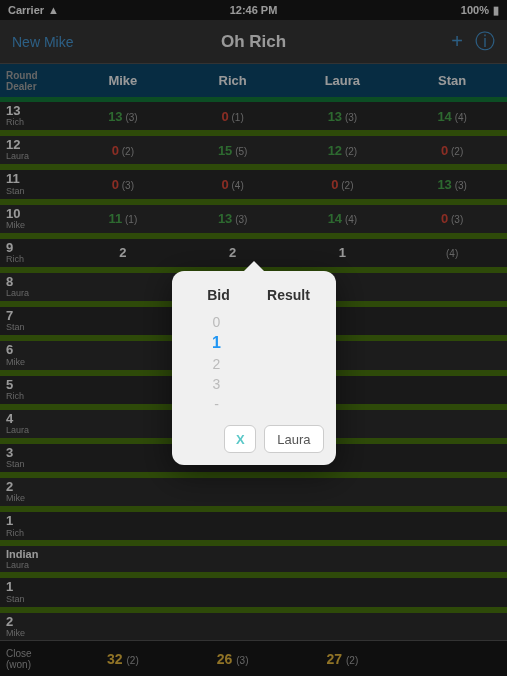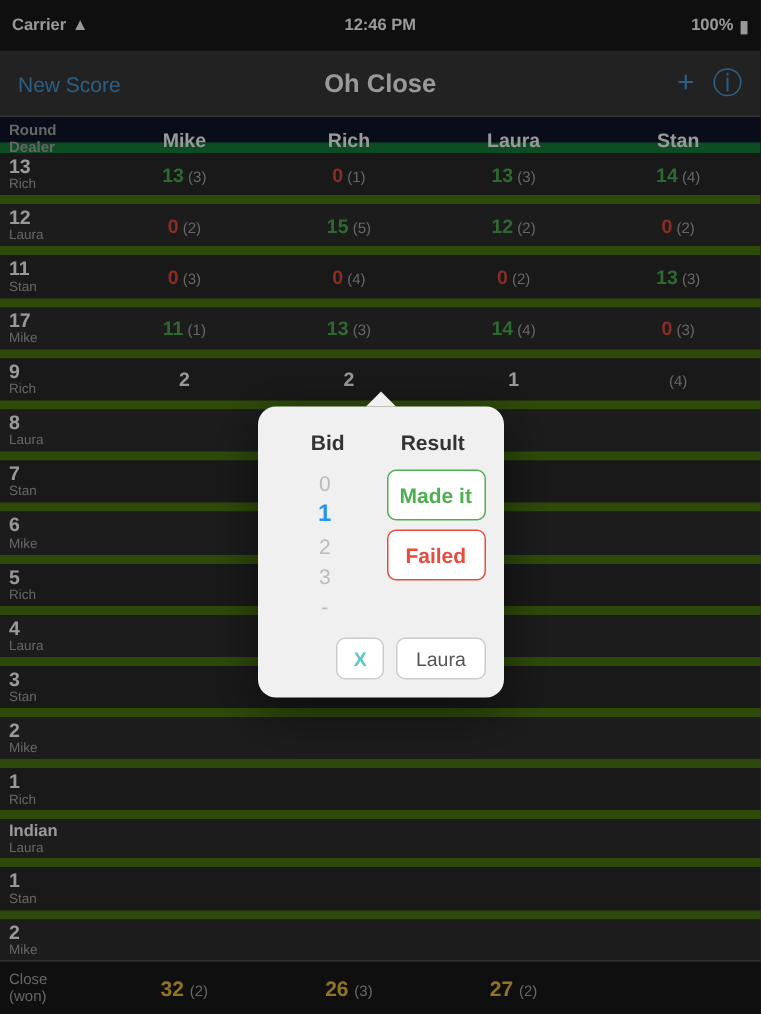--- a/index.html
+++ b/index.html
@@ -8,21 +8,21 @@
       height: 676px;
       background: #2a2a2a;
       font-family: -apple-system, 'Helvetica Neue', Arial, sans-serif;
       overflow: hidden;
       position: relative;
     }
 
     
     #status-bar {
       background: #1a1a1a;
-      height: 34px;
+      height: 20px;
       display: flex;
       align-items: center;
       justify-content: space-between;
       padding: 0 8px;
       color: white;
       font-size: 11px;
       font-weight: 600;
     }
     #status-bar .left { display: flex; align-items: center; gap: 4px; }
     #status-bar .center { position: absolute; left: 50%; transform: translateX(-50%); }
@@ -69,23 +69,23 @@
       width: 507px;
       height: calc(676px - 20px - 44px - 36px);
       overflow-y: auto;
       background: #2a2a2a;
     }
 
     
     .table-header {
       display: grid;
       grid-template-columns: 68px 1fr 1fr 1fr 1fr;
-      background: #0f172a;
-      border-bottom: 7px solid #15803d;
-      height: 24px;
+      background: #0c4a6e;
+      border-bottom: 5px solid #15803d;
+      height: 38px;
       align-items: center;
       position: sticky;
       top: 0;
       z-index: 10;
     }
     .col-header {
       text-align: center;
       color: white;
       font-size: 13px;
       font-weight: 700;
@@ -307,22 +307,22 @@
     <span>▲</span>
   </div>
   <div class="center">12:46 PM</div>
   <div class="right">
     <span>100%</span>
     <span>▮</span>
   </div>
 </div>
 
 <div id="nav-bar">
-  <button class="new-game-btn">New Score</button>
-  <span class="nav-title">Oh Close</span>
+  <button class="new-game-btn">New Mike</button>
+  <span class="nav-title">Oh Rich</span>
   <div class="right-buttons">
     <span class="nav-icon">+</span>
     <span class="nav-icon">ⓘ</span>
   </div>
 </div>
 
 <div id="main-table">
 
   <div class="table-header">
     <div class="col-header">
@@ -361,21 +361,21 @@
           <div class="round-number" style="font-size: 13px;">11</div>
           <div class="round-dealer">Stan</div>
         </div>
         <div class="score-cell" style="color: rgb(231, 76, 60);">0<span class="bid-sub"> (3)</span></div>
         <div class="score-cell" style="color: rgb(231, 76, 60);">0<span class="bid-sub"> (4)</span></div>
         <div class="score-cell" style="color: rgb(231, 76, 60);">0<span class="bid-sub"> (2)</span></div>
         <div class="score-cell" style="color: rgb(76, 175, 80);">13<span class="bid-sub"> (3)</span></div>
       </div>
       <div class="table-row">
         <div class="round-cell">
-          <div class="round-number" style="font-size: 13px;">17</div>
+          <div class="round-number" style="font-size: 13px;">10</div>
           <div class="round-dealer">Mike</div>
         </div>
         <div class="score-cell" style="color: rgb(76, 175, 80);">11<span class="bid-sub"> (1)</span></div>
         <div class="score-cell" style="color: rgb(76, 175, 80);">13<span class="bid-sub"> (3)</span></div>
         <div class="score-cell" style="color: rgb(76, 175, 80);">14<span class="bid-sub"> (4)</span></div>
         <div class="score-cell" style="color: rgb(231, 76, 60);">0<span class="bid-sub"> (3)</span></div>
       </div>
       <div class="table-row">
         <div class="round-cell">
           <div class="round-number" style="font-size: 13px;">9</div>
@@ -553,24 +553,20 @@
     <div style="display:grid; grid-template-columns:1fr 1fr; gap:8px; align-items:start;">
 
       <div class="bid-list">
         <div class="bid-option dim">0</div>
         <div class="bid-option selected">1</div>
         <div class="bid-option dim">2</div>
         <div class="bid-option dim">3</div>
         <div class="bid-option dim">-</div>
       </div>
 
-      <div class="modal-buttons">
-        <button class="modal-result-btn btn-made-it">Made it</button>
-        <button class="modal-result-btn btn-failed">Failed</button>
-      </div>
     </div>
 
     <div class="modal-actions">
       <button class="modal-x-btn">X</button>
       <button class="modal-close-btn">Laura</button>
     </div>
   </div>
 </div>
 
 </body></html>

